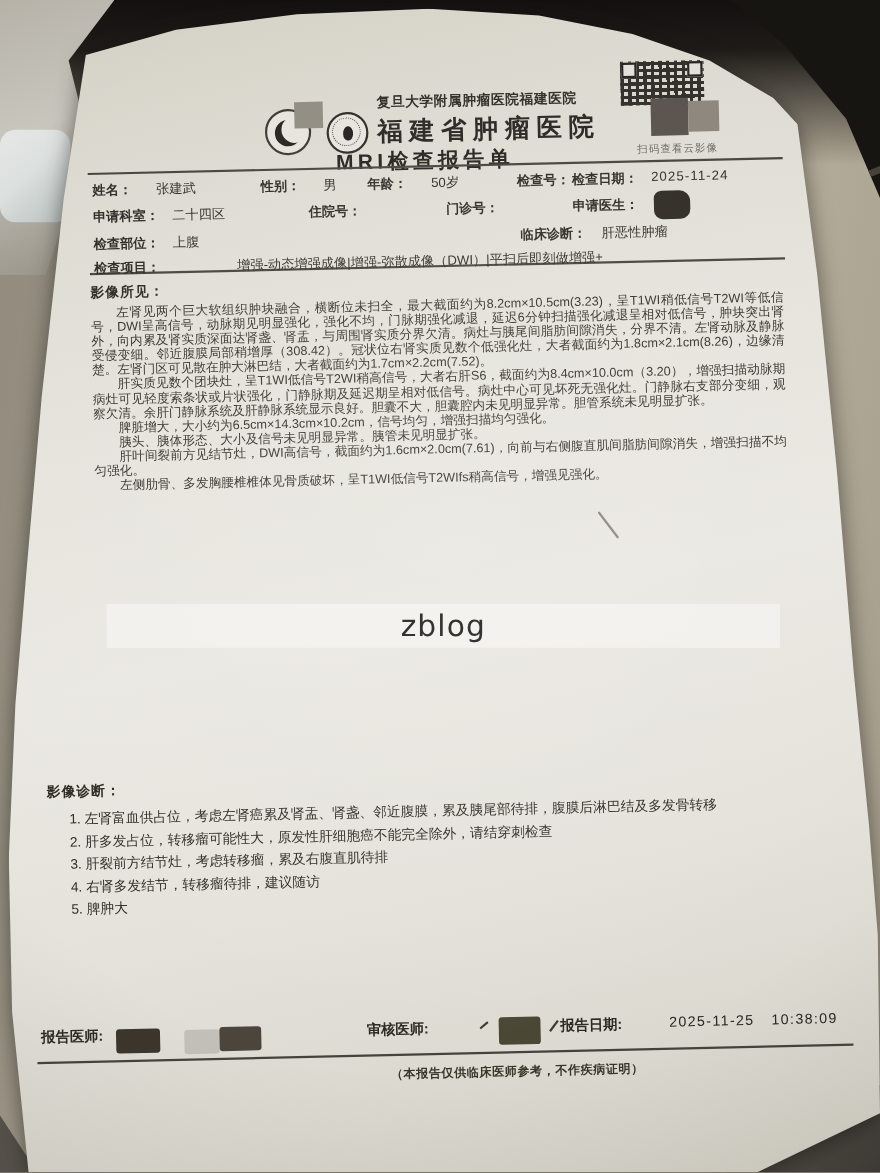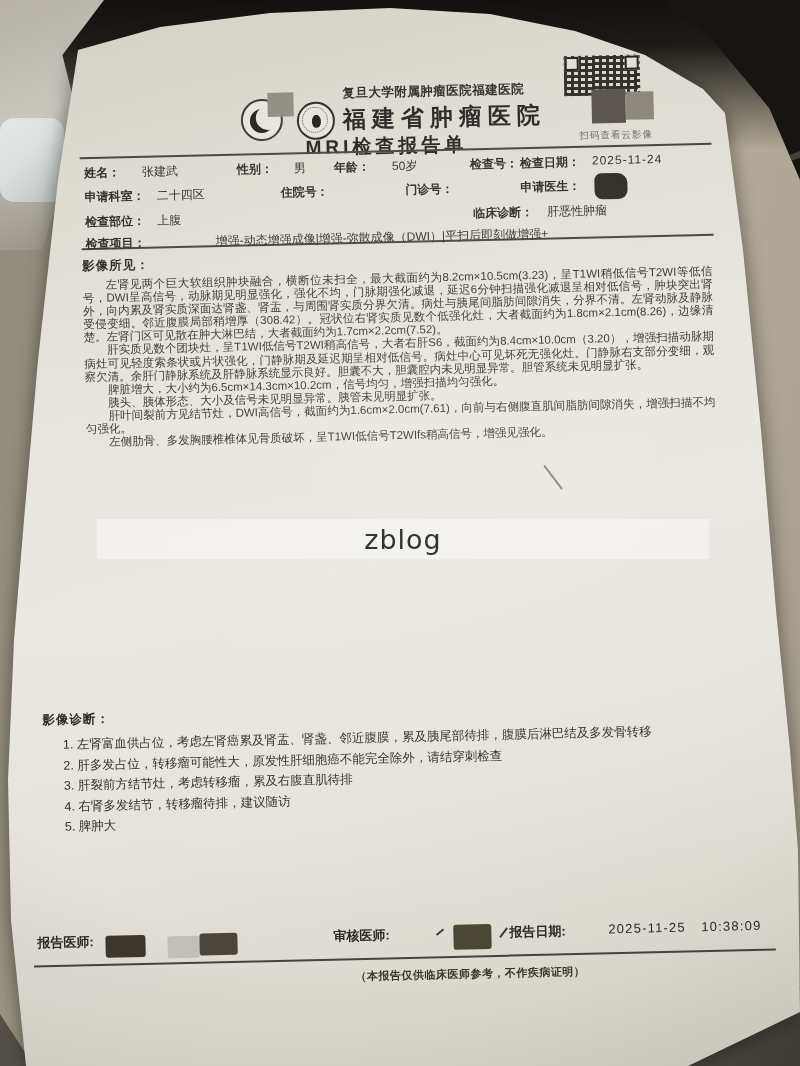--- a/index.html
+++ b/index.html
@@ -85,21 +85,21 @@
   .fr1{left:72px;top:3px;width:40px;background:#3b352c;}
   .fr2{left:134px;top:5px;width:32px;background:#c3c0b9;}
   .fr3{left:166px;top:3px;width:38px;background:#4b453c;}
   .fr4{left:420px;top:0px;width:38px;height:25px;background:#4a4634;}
   .ftick{position:absolute;left:402px;top:6px;width:9px;height:1.5px;background:#3c3930;transform:rotate(-38deg);}
   .fslash{position:absolute;left:464px;top:8px;width:12px;height:1.5px;background:#3c3930;transform:rotate(-52deg);}
   .fdate{position:absolute;letter-spacing:1.2px;color:#2b2822;}
   .foot-rule{position:absolute;left:24px;top:957px;width:742px;height:2px;background:#45423b;}
   .disclaimer{position:absolute;left:170px;top:968px;width:580px;text-align:center;font-size:11px;font-weight:700;color:#393629;letter-spacing:.5px;}
   
-  .watermark{position:absolute;left:97px;top:519px;width:612px;height:40px;z-index:20;
+  .watermark{position:absolute;left:97px;top:549px;width:612px;height:40px;z-index:20;
     background:rgba(242,241,238,.96);display:flex;align-items:center;justify-content:center;}
   .watermark span{font-family:"DejaVu Sans","Liberation Sans",sans-serif;font-size:27px;color:#333;letter-spacing:1px;}
 </style>
 </head>
 <body>
 
 <div class="canvas">
 
   <div class="top-dark"></div>
   <div class="plastic"></div>

